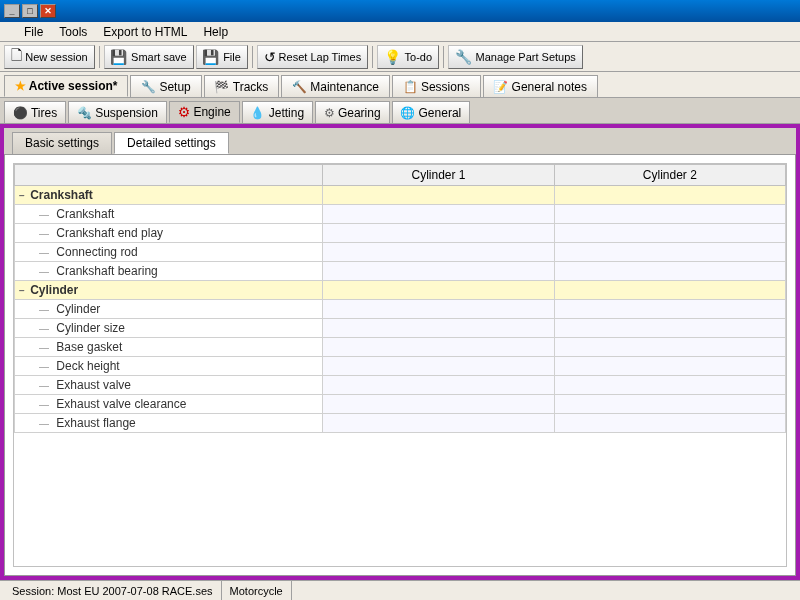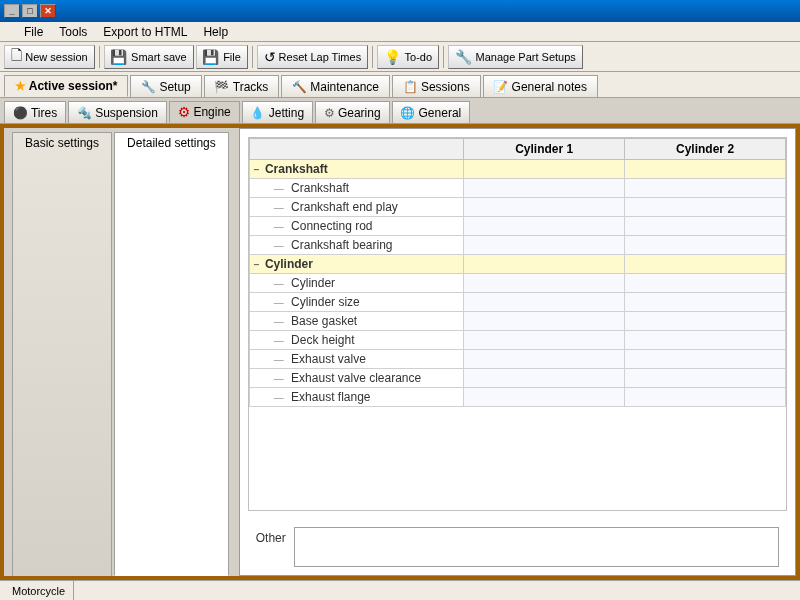--- a/index.html
+++ b/index.html
@@ -133,44 +133,44 @@
       margin-right: 2px;
     }
     .sub-tab.active {
       background: #ffffff;
       border-bottom: 1px solid #ffffff;
       z-index: 1;
     }
     
     .main-content {
       flex: 1;
-      background: #a16207;
+      background: #a21caf;
       padding: 4px;
       display: flex;
-      flex-direction: row;
+      flex-direction: column;
       overflow: hidden;
     }
     
     .table-container {
       flex: 1;
       overflow: hidden;
       position: relative;
       margin: 8px;
       border: 1px solid #c0c0c0;
     }
     .data-table {
       width: 100%;
       border-collapse: collapse;
       font-size: 12px;
     }
     .data-table th {
       background: #f0f0f0;
       border: 1px solid #c0c0c0;
       padding: 3px 8px;
-      font-weight: bold;
+      font-weight: normal;
       text-align: center;
     }
     .data-table td {
       border: 1px solid #d0d0d0;
       padding: 2px 4px;
       height: 18px;
     }
     .data-table td.row-label {
       color: #333;
       padding-left: 16px;
@@ -470,23 +470,20 @@
           Exhaust flange
         </td>
         <td class="value-cell"></td>
         <td class="value-cell"></td>
       </tr>
             </tbody>
         </table>
       </div>
     </div>
 
-    <div class="other-section">
-      <span class="other-label">Other</span>
-      <textarea class="other-input" style=""></textarea>
-    </div>
   </div>
 </div>
 
 <div class="status-bar">
+  <div class="status-segment">Session: Most EU 2007-07-08 RACE.ses</div>
   <div class="status-segment">Motorcycle</div>
   <div class="status-segment"></div>
 </div>
 
 </body></html>

